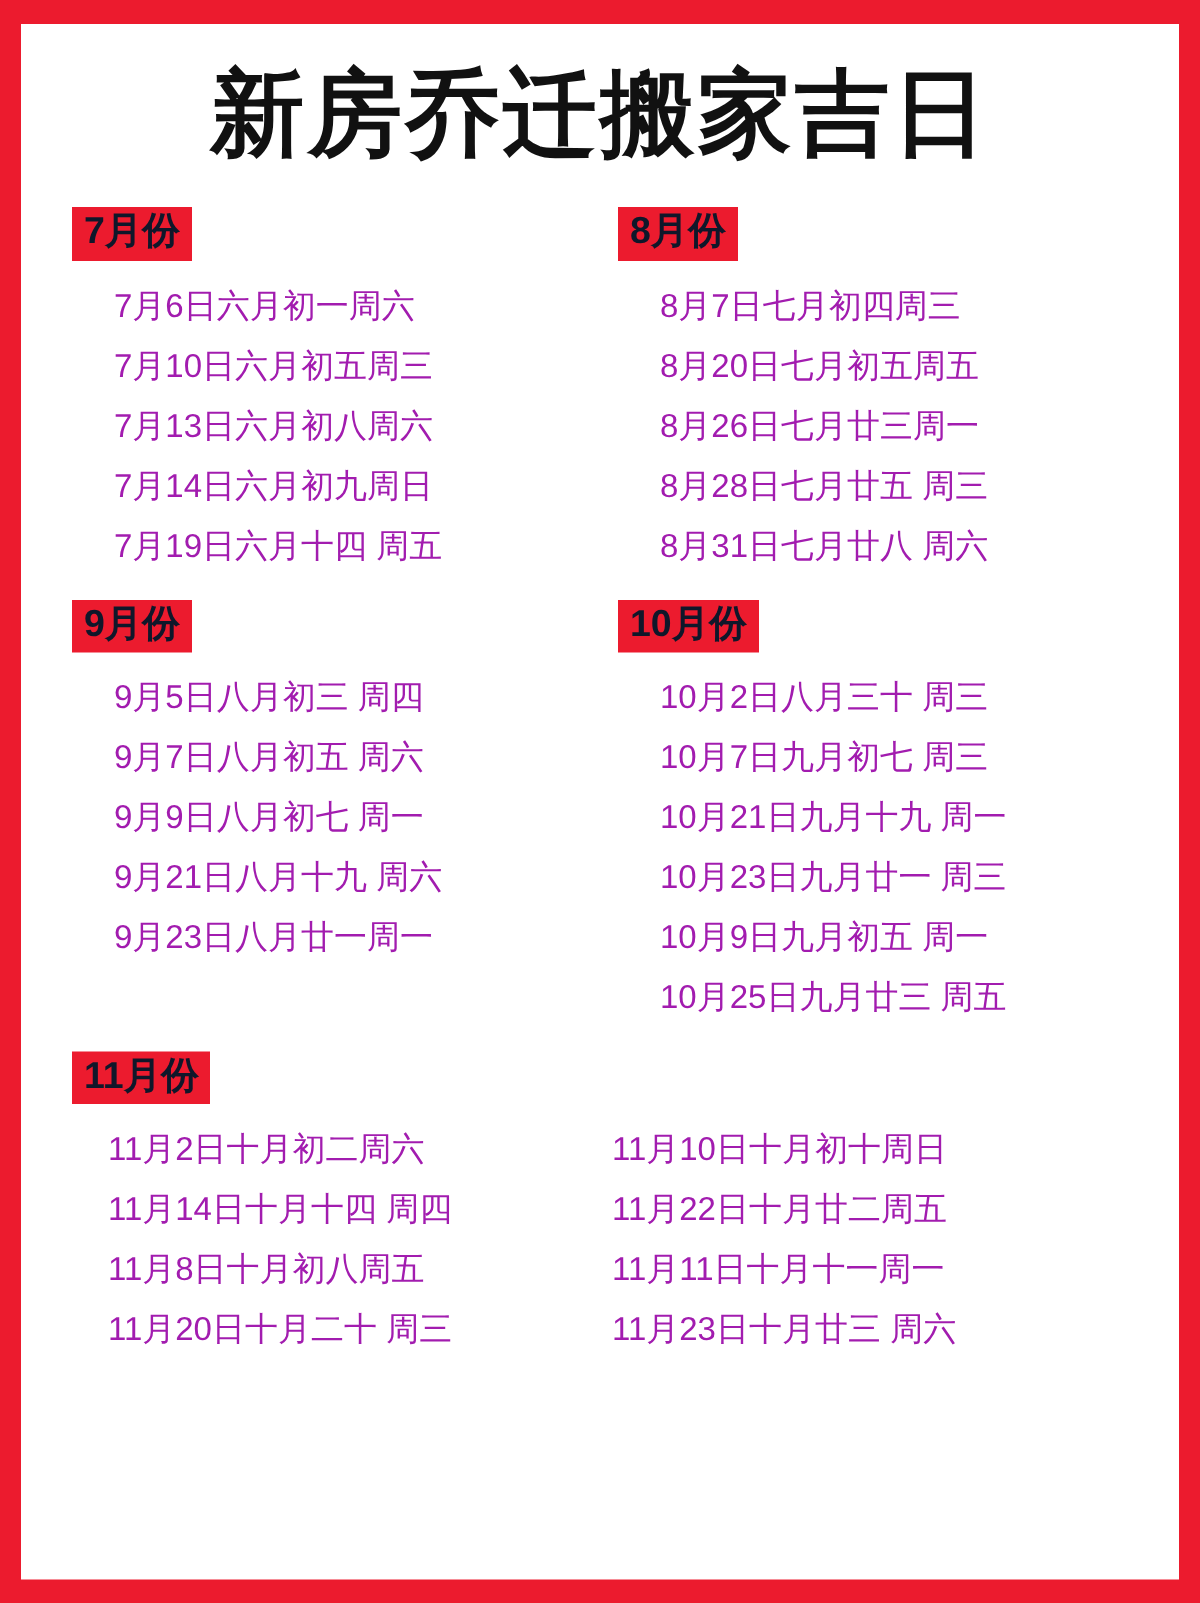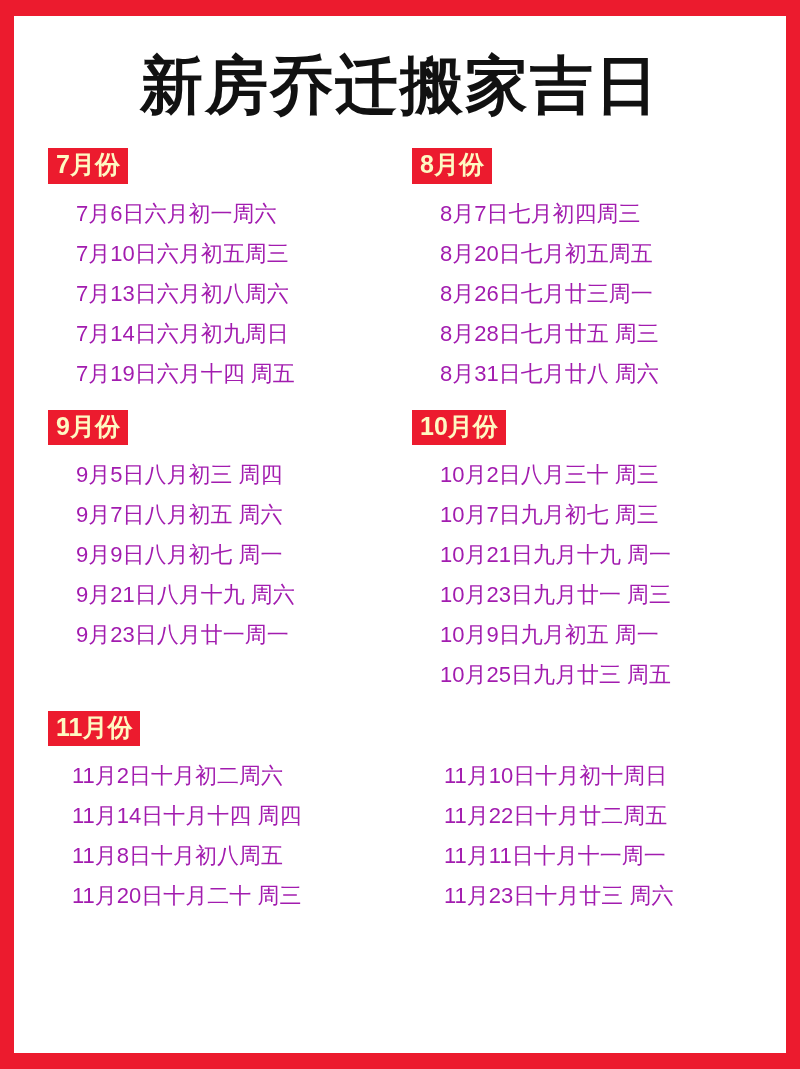--- a/index.html
+++ b/index.html
@@ -18,21 +18,21 @@
     width: 800px;
     height: 1069px;
     background: #ec1b2e;
     padding: 16px 14px;
   }
   .sheet {
     box-sizing: border-box;
     width: 100%;
     height: 100%;
     background: #ffffff;
-    padding: 26px 34px 20px 34px;
+    padding: 16px 34px 20px 34px;
     position: relative;
   }
   .title {
     font-size: 63px;
     font-weight: bold;
     letter-spacing: 2px;
     color: #111111;
     text-align: center;
     line-height: 1.15;
     margin: 8px 0 26px 0;
@@ -42,21 +42,21 @@
     display: grid;
     grid-template-columns: 1fr 1fr;
     column-gap: 24px;
   }
   .month-block {
     margin-bottom: 16px;
   }
   .month-tag {
     display: inline-block;
     background: #ec1b2e;
-    color: #fef9c3;
+    color: #0f172a;
     font-size: 25px;
     font-weight: bold;
     line-height: 1.25;
     padding: 1px 8px 3px 8px;
     margin-bottom: 10px;
   }
   .date-list {
     list-style: none;
     margin: 0;
     padding: 0 0 0 28px;
@@ -74,21 +74,20 @@
   }
   .nov-cols {
     display: grid;
     grid-template-columns: 1fr 1fr;
   }
   .nov-cols .date-list {
     padding-left: 24px;
   }
   .nov-cols .date-list.right {
     padding-left: 8px;
-    margin-left: 36px;
   }
 </style>
 </head>
 <body>
 
 <div class="poster">
   <div class="sheet">
 
     <h1 class="title">新房乔迁搬家吉日</h1>
 

